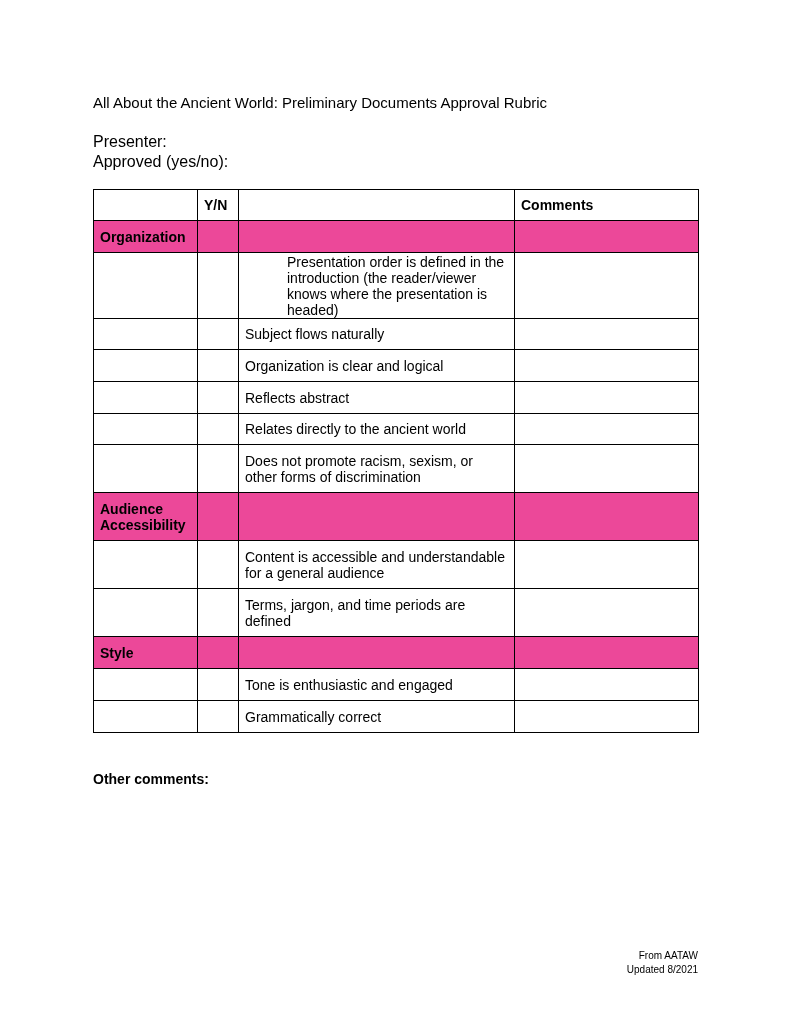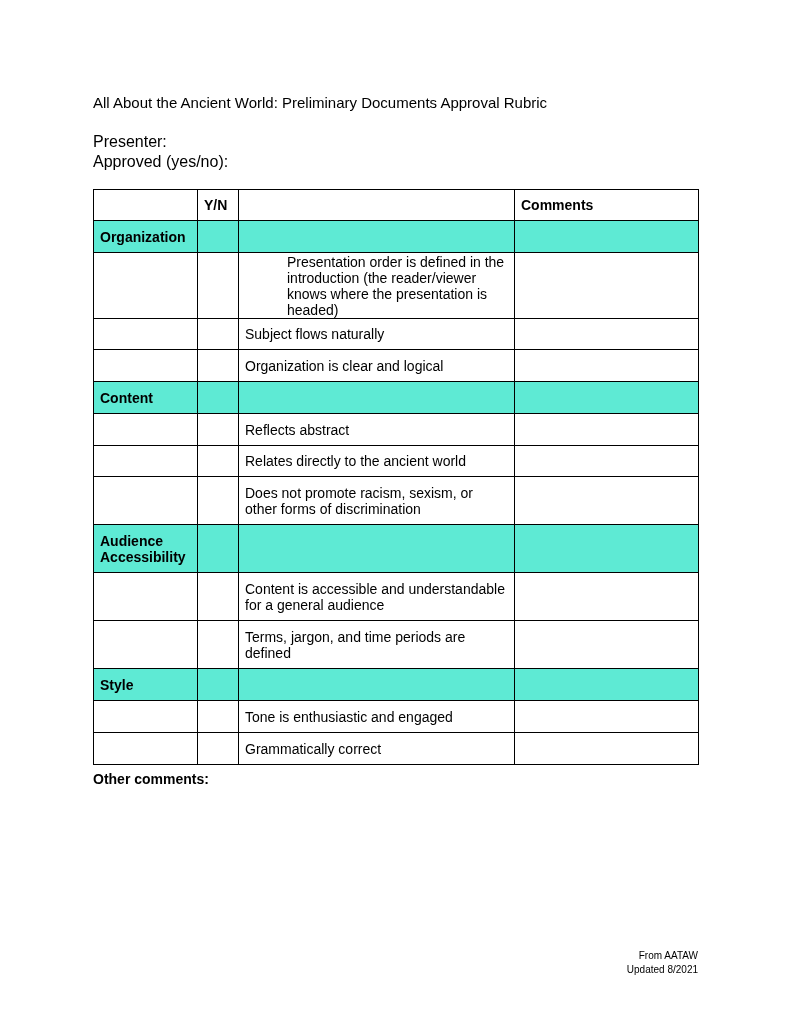--- a/index.html
+++ b/index.html
@@ -8,21 +8,21 @@
   .field { position: absolute; left: 93px; font-size: 16px; }
   .f1 { top: 133px; }
   .f2 { top: 153px; }
   table { position: absolute; left: 93px; top: 189px; border-collapse: collapse; table-layout: fixed; width: 605px; font-size: 14px; }
   td { border: 1.5px solid #000; padding: 0 6px; vertical-align: middle; line-height: 16px; }
   col.c1 { width: 104px; } col.c2 { width: 41px; } col.c3 { width: 276px; } col.c4 { width: 184px; }
   tr.h30 td { height: 30px; }
   tr.h31 td { height: 31px; }
   tr.h47 td { height: 47px; }
   tr.h65 td { height: 65px; padding-left: 48px; }
-  tr.section td { background: #5eead4; }
+  tr.section td { background: #ec4899; }
   .b { font-weight: bold; }
   .other { position: absolute; left: 93px; top: 771px; font-size: 14px; font-weight: bold; text-align: center; }
   .foot { position: absolute; right: 93px; text-align: right; font-size: 10px; }
   .ft1 { top: 950px; padding-left: 35px; } .ft2 { top: 964px; }
 </style>
 </head>
 <body>
 
 <div class="title">All About the Ancient World: Preliminary Documents Approval Rubric</div>
 <div class="field f1">Presenter:</div>
@@ -57,26 +57,20 @@
   <tr class="h30">
     <td></td>
         <td></td>
         <td>Subject flows naturally</td>
         <td></td>
   </tr>
   <tr class="h31">
     <td></td>
         <td></td>
         <td>Organization is clear and logical</td>
-        <td></td>
-  </tr>
-  <tr class="h31 section">
-    <td class="b">Content</td>
-        <td></td>
-        <td></td>
         <td></td>
   </tr>
   <tr class="h31">
     <td></td>
         <td></td>
         <td>Reflects abstract</td>
         <td></td>
   </tr>
   <tr class="h30">
     <td></td>

